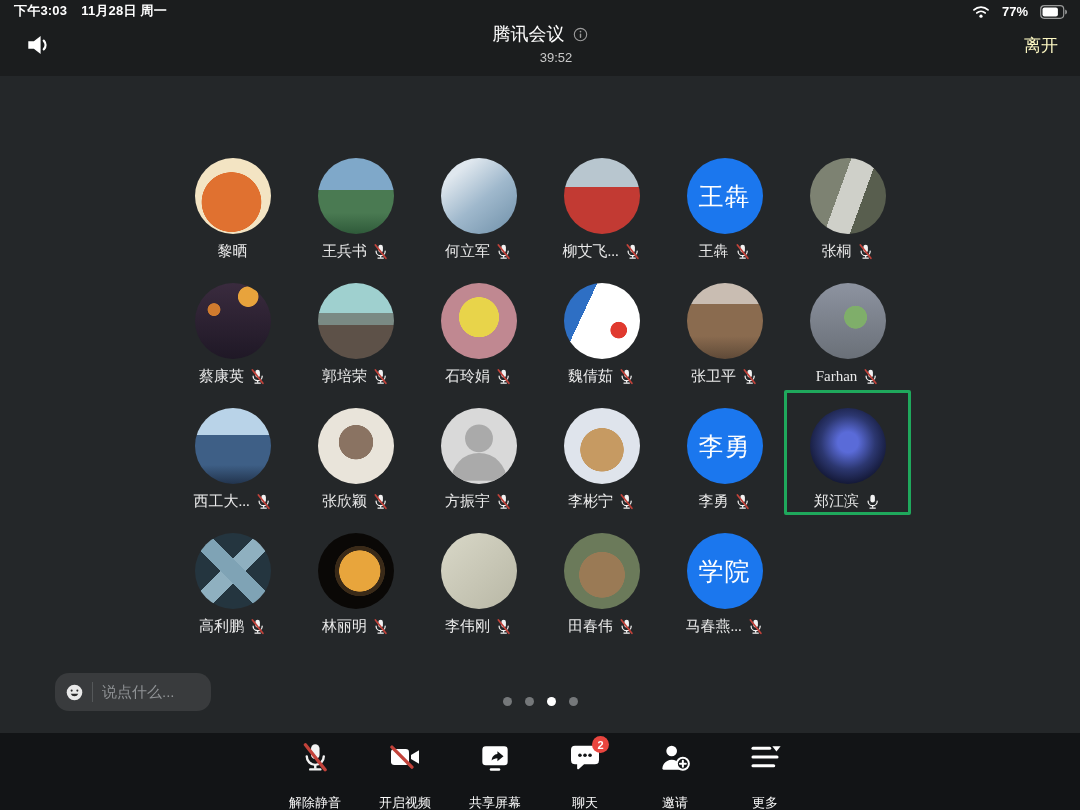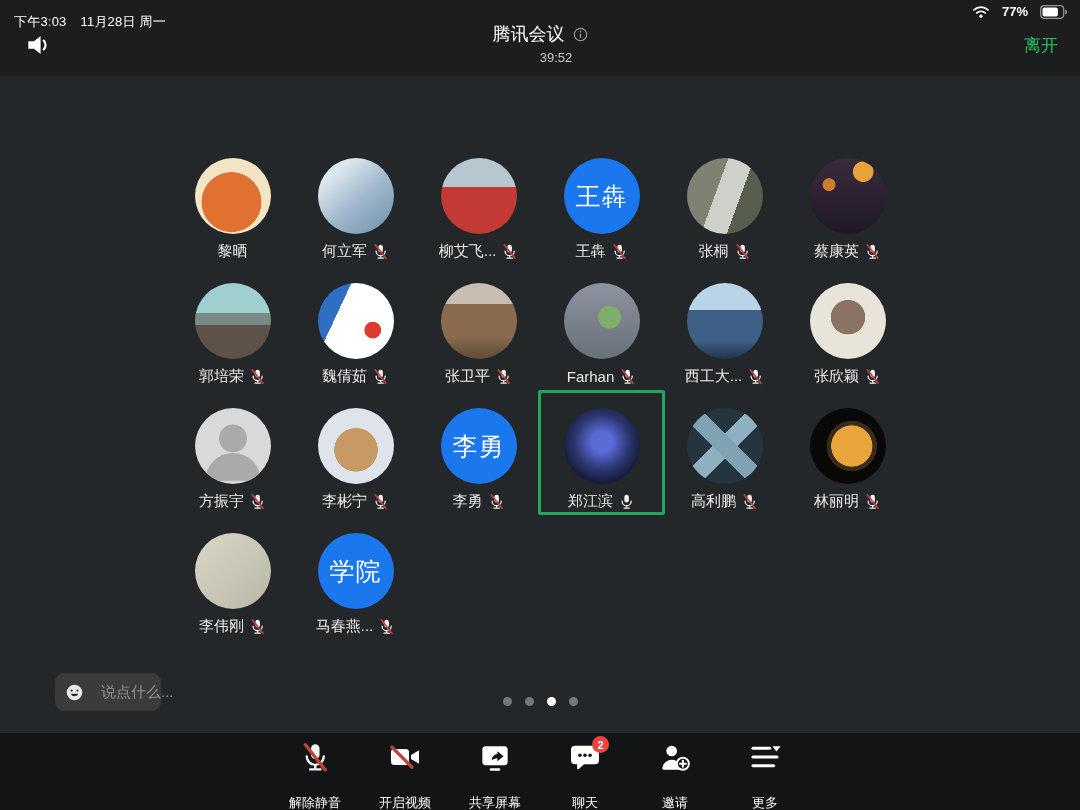--- a/index.html
+++ b/index.html
@@ -4,40 +4,40 @@
 <style>
   html,body{margin:0;padding:0;}
   body{
     width:1080px;height:810px;position:relative;overflow:hidden;
     background:#242729;
     font-family:"Liberation Sans","DejaVu Sans",sans-serif;
     -webkit-font-smoothing:antialiased;
   }
   
   .topbar{position:absolute;top:0;left:0;width:1080px;height:76px;background:#1b1d1e;}
-  .time-date{position:absolute;top:13px;left:14px;color:#fff;font-size:13px;font-weight:400;letter-spacing:.2px;display:flex;gap:14px;}
+  .time-date{position:absolute;top:2px;left:14px;color:#fff;font-size:13px;font-weight:700;letter-spacing:.2px;display:flex;gap:14px;}
   .right-status{position:absolute;top:4px;right:12px;display:flex;align-items:center;gap:12px;color:#fff;font-size:13px;font-weight:600;}
   .speaker-btn{position:absolute;top:30px;left:24px;width:30px;height:30px;cursor:pointer;}
   .title-wrap{position:absolute;top:22px;left:0;width:1080px;text-align:center;}
   .title-line{display:flex;justify-content:center;align-items:center;gap:8px;}
   .app-title{color:#fff;font-size:18px;font-weight:500;}
   .timer{color:#c8c8c8;font-size:13px;margin-top:4px;padding-left:32px;}
   .leave-btn{position:absolute;top:34px;right:22px;font-size:17px;cursor:pointer;}
   
   .grid{position:absolute;top:155px;left:171px;width:738px;display:flex;flex-wrap:wrap;}
   .tile{width:123px;height:125px;display:flex;flex-direction:column;align-items:center;position:relative;cursor:pointer;}
   .avatar{width:76px;height:76px;border-radius:50%;margin-top:3px;display:flex;align-items:center;justify-content:center;overflow:hidden;flex:none;}
   .avatar-text{color:#fff;font-size:25px;font-weight:500;letter-spacing:1px;line-height:1;}
-  .name-row{margin-top:8px;display:flex;align-items:center;gap:5px;height:18px;}
+  .name-row{margin-top:8px;display:flex;align-items:center;gap:5px;height:18px;font-family:Liberation Serif, serif;}
   .pname{font-size:15px;color:#eaeaea;white-space:nowrap;}
   .mic{width:17px;height:17px;display:inline-flex;}
   .mic svg{width:17px;height:17px;}
   .tile.active::after{content:"";position:absolute;left:-2px;right:-2px;top:-15px;bottom:15px;border:3px solid var(--active-green,#1fa85c);border-radius:2px;pointer-events:none;}
   
-  .chat-pill{position:absolute;left:55px;top:673px;width:106px;height:38px;background:#393b3d;border-radius:9px;display:flex;align-items:center;padding:0 10px;box-sizing:border-box;cursor:text;}
+  .chat-pill{position:absolute;left:55px;top:673px;width:156px;height:38px;background:#393b3d;border-radius:14px;display:flex;align-items:center;padding:0 10px;box-sizing:border-box;cursor:text;}
   .chat-pill .emoji{width:19px;height:19px;flex:none;display:flex;}
   .chat-divider{width:1px;height:20px;background:#55585a;margin:0 9px 0 8px;}
   .chat-placeholder{color:#8f9295;font-size:15px;white-space:nowrap;}
   
   .dots{position:absolute;top:697px;left:0;width:1080px;display:flex;justify-content:center;gap:13px;}
   .dot{width:9px;height:9px;border-radius:50%;background:#75787a;}
   .dot.active{background:#fff;}
   
   .toolbar{position:absolute;bottom:0;left:0;width:1080px;height:77px;background:#121416;display:flex;justify-content:center;gap:18px;padding-top:8px;box-sizing:border-box;}
   .tool{width:72px;display:flex;flex-direction:column;align-items:center;cursor:pointer;}
@@ -83,31 +83,46 @@
       <span style="display:flex;">
         <svg width="15" height="15" viewBox="0 0 16 16">
             <circle cx="8" cy="8" r="6.6" stroke="#9b9b9b" stroke-width="1.2" fill="none"></circle>
             <circle cx="8" cy="4.9" r="0.9" fill="#9b9b9b"></circle>
             <rect x="7.25" y="6.8" width="1.5" height="4.8" rx="0.75" fill="#9b9b9b"></rect>
           </svg>
       </span>
     </div>
     <div class="timer">39:52</div>
   </div>
-  <div class="leave-btn" style="color: #22c55e;">离开</div>
+  <div class="leave-btn" style="color: #fef9c3;">离开</div>
 </div>
 
 <div class="grid">
     <div class="tile">
       <div class="avatar" style="background: radial-gradient(circle at 48% 58%, rgb(224, 113, 48) 0px, rgb(224, 113, 48) 50%, rgb(243, 228, 195) 51%);"></div>
       <div class="name-row">
         <span class="pname">黎晒</span>
       </div>
     </div>
     <div class="tile">
+      <div class="avatar" style="background: linear-gradient(rgb(127, 168, 201) 0px, rgb(127, 168, 201) 42%, rgb(74, 122, 82) 42%, rgb(74, 122, 82) 72%, rgb(47, 90, 58));"></div>
+      <div class="name-row">
+        <span class="pname">王兵书</span>
+        <span class="mic">
+          <svg viewBox="0 0 24 24">
+            <rect x="9" y="2.5" width="6.4" height="11" rx="3.2" fill="#f2f2f2"></rect>
+ <path d="M5.8 11.5a6.4 6.4 0 0 0 12.8 0" stroke="#f2f2f2" stroke-width="1.8" fill="none" stroke-linecap="round"></path>
+ <line x1="12.2" y1="18" x2="12.2" y2="20.8" stroke="#f2f2f2" stroke-width="1.8"></line>
+ <line x1="8.4" y1="21.3" x2="16" y2="21.3" stroke="#f2f2f2" stroke-width="1.8" stroke-linecap="round"></line>
+            <line x1="4.8" y1="2.8" x2="19.6" y2="21.6" stroke="#c2423a" stroke-width="2.5" stroke-linecap="round"></line>
+          </svg>
+        </span>
+      </div>
+    </div>
+    <div class="tile">
       <div class="avatar" style="background: linear-gradient(140deg, rgb(223, 231, 238) 20%, rgb(159, 184, 204) 55%, rgb(110, 143, 168));"></div>
       <div class="name-row">
         <span class="pname">何立军</span>
         <span class="mic">
           <svg viewBox="0 0 24 24">
             <rect x="9" y="2.5" width="6.4" height="11" rx="3.2" fill="#f2f2f2"></rect>
  <path d="M5.8 11.5a6.4 6.4 0 0 0 12.8 0" stroke="#f2f2f2" stroke-width="1.8" fill="none" stroke-linecap="round"></path>
  <line x1="12.2" y1="18" x2="12.2" y2="20.8" stroke="#f2f2f2" stroke-width="1.8"></line>
  <line x1="8.4" y1="21.3" x2="16" y2="21.3" stroke="#f2f2f2" stroke-width="1.8" stroke-linecap="round"></line>
             <line x1="4.8" y1="2.8" x2="19.6" y2="21.6" stroke="#c2423a" stroke-width="2.5" stroke-linecap="round"></line>
@@ -174,20 +189,35 @@
  <line x1="8.4" y1="21.3" x2="16" y2="21.3" stroke="#f2f2f2" stroke-width="1.8" stroke-linecap="round"></line>
             <line x1="4.8" y1="2.8" x2="19.6" y2="21.6" stroke="#c2423a" stroke-width="2.5" stroke-linecap="round"></line>
           </svg>
         </span>
       </div>
     </div>
     <div class="tile">
       <div class="avatar" style="background: linear-gradient(rgb(159, 208, 207) 0px, rgb(159, 208, 207) 40%, rgb(122, 138, 132) 40%, rgb(122, 138, 132) 55%, rgb(93, 81, 72) 55%);"></div>
       <div class="name-row">
         <span class="pname">郭培荣</span>
+        <span class="mic">
+          <svg viewBox="0 0 24 24">
+            <rect x="9" y="2.5" width="6.4" height="11" rx="3.2" fill="#f2f2f2"></rect>
+ <path d="M5.8 11.5a6.4 6.4 0 0 0 12.8 0" stroke="#f2f2f2" stroke-width="1.8" fill="none" stroke-linecap="round"></path>
+ <line x1="12.2" y1="18" x2="12.2" y2="20.8" stroke="#f2f2f2" stroke-width="1.8"></line>
+ <line x1="8.4" y1="21.3" x2="16" y2="21.3" stroke="#f2f2f2" stroke-width="1.8" stroke-linecap="round"></line>
+            <line x1="4.8" y1="2.8" x2="19.6" y2="21.6" stroke="#c2423a" stroke-width="2.5" stroke-linecap="round"></line>
+          </svg>
+        </span>
+      </div>
+    </div>
+    <div class="tile">
+      <div class="avatar" style="background: radial-gradient(circle at 50% 45%, rgb(232, 212, 74) 0px, rgb(232, 212, 74) 35%, rgb(192, 136, 145) 36%);"></div>
+      <div class="name-row">
+        <span class="pname">石玲娟</span>
         <span class="mic">
           <svg viewBox="0 0 24 24">
             <rect x="9" y="2.5" width="6.4" height="11" rx="3.2" fill="#f2f2f2"></rect>
  <path d="M5.8 11.5a6.4 6.4 0 0 0 12.8 0" stroke="#f2f2f2" stroke-width="1.8" fill="none" stroke-linecap="round"></path>
  <line x1="12.2" y1="18" x2="12.2" y2="20.8" stroke="#f2f2f2" stroke-width="1.8"></line>
  <line x1="8.4" y1="21.3" x2="16" y2="21.3" stroke="#f2f2f2" stroke-width="1.8" stroke-linecap="round"></line>
             <line x1="4.8" y1="2.8" x2="19.6" y2="21.6" stroke="#c2423a" stroke-width="2.5" stroke-linecap="round"></line>
           </svg>
         </span>
       </div>
@@ -360,20 +390,35 @@
  <line x1="8.4" y1="21.3" x2="16" y2="21.3" stroke="#f2f2f2" stroke-width="1.8" stroke-linecap="round"></line>
             <line x1="4.8" y1="2.8" x2="19.6" y2="21.6" stroke="#c2423a" stroke-width="2.5" stroke-linecap="round"></line>
           </svg>
         </span>
       </div>
     </div>
     <div class="tile">
       <div class="avatar" style="background: linear-gradient(135deg, rgb(217, 216, 200), rgb(184, 183, 165));"></div>
       <div class="name-row">
         <span class="pname">李伟刚</span>
+        <span class="mic">
+          <svg viewBox="0 0 24 24">
+            <rect x="9" y="2.5" width="6.4" height="11" rx="3.2" fill="#f2f2f2"></rect>
+ <path d="M5.8 11.5a6.4 6.4 0 0 0 12.8 0" stroke="#f2f2f2" stroke-width="1.8" fill="none" stroke-linecap="round"></path>
+ <line x1="12.2" y1="18" x2="12.2" y2="20.8" stroke="#f2f2f2" stroke-width="1.8"></line>
+ <line x1="8.4" y1="21.3" x2="16" y2="21.3" stroke="#f2f2f2" stroke-width="1.8" stroke-linecap="round"></line>
+            <line x1="4.8" y1="2.8" x2="19.6" y2="21.6" stroke="#c2423a" stroke-width="2.5" stroke-linecap="round"></line>
+          </svg>
+        </span>
+      </div>
+    </div>
+    <div class="tile">
+      <div class="avatar" style="background: radial-gradient(circle at 50% 55%, rgb(154, 122, 85) 0px, rgb(154, 122, 85) 40%, rgb(107, 122, 90) 41%);"></div>
+      <div class="name-row">
+        <span class="pname">田春伟</span>
         <span class="mic">
           <svg viewBox="0 0 24 24">
             <rect x="9" y="2.5" width="6.4" height="11" rx="3.2" fill="#f2f2f2"></rect>
  <path d="M5.8 11.5a6.4 6.4 0 0 0 12.8 0" stroke="#f2f2f2" stroke-width="1.8" fill="none" stroke-linecap="round"></path>
  <line x1="12.2" y1="18" x2="12.2" y2="20.8" stroke="#f2f2f2" stroke-width="1.8"></line>
  <line x1="8.4" y1="21.3" x2="16" y2="21.3" stroke="#f2f2f2" stroke-width="1.8" stroke-linecap="round"></line>
             <line x1="4.8" y1="2.8" x2="19.6" y2="21.6" stroke="#c2423a" stroke-width="2.5" stroke-linecap="round"></line>
           </svg>
         </span>
       </div>

